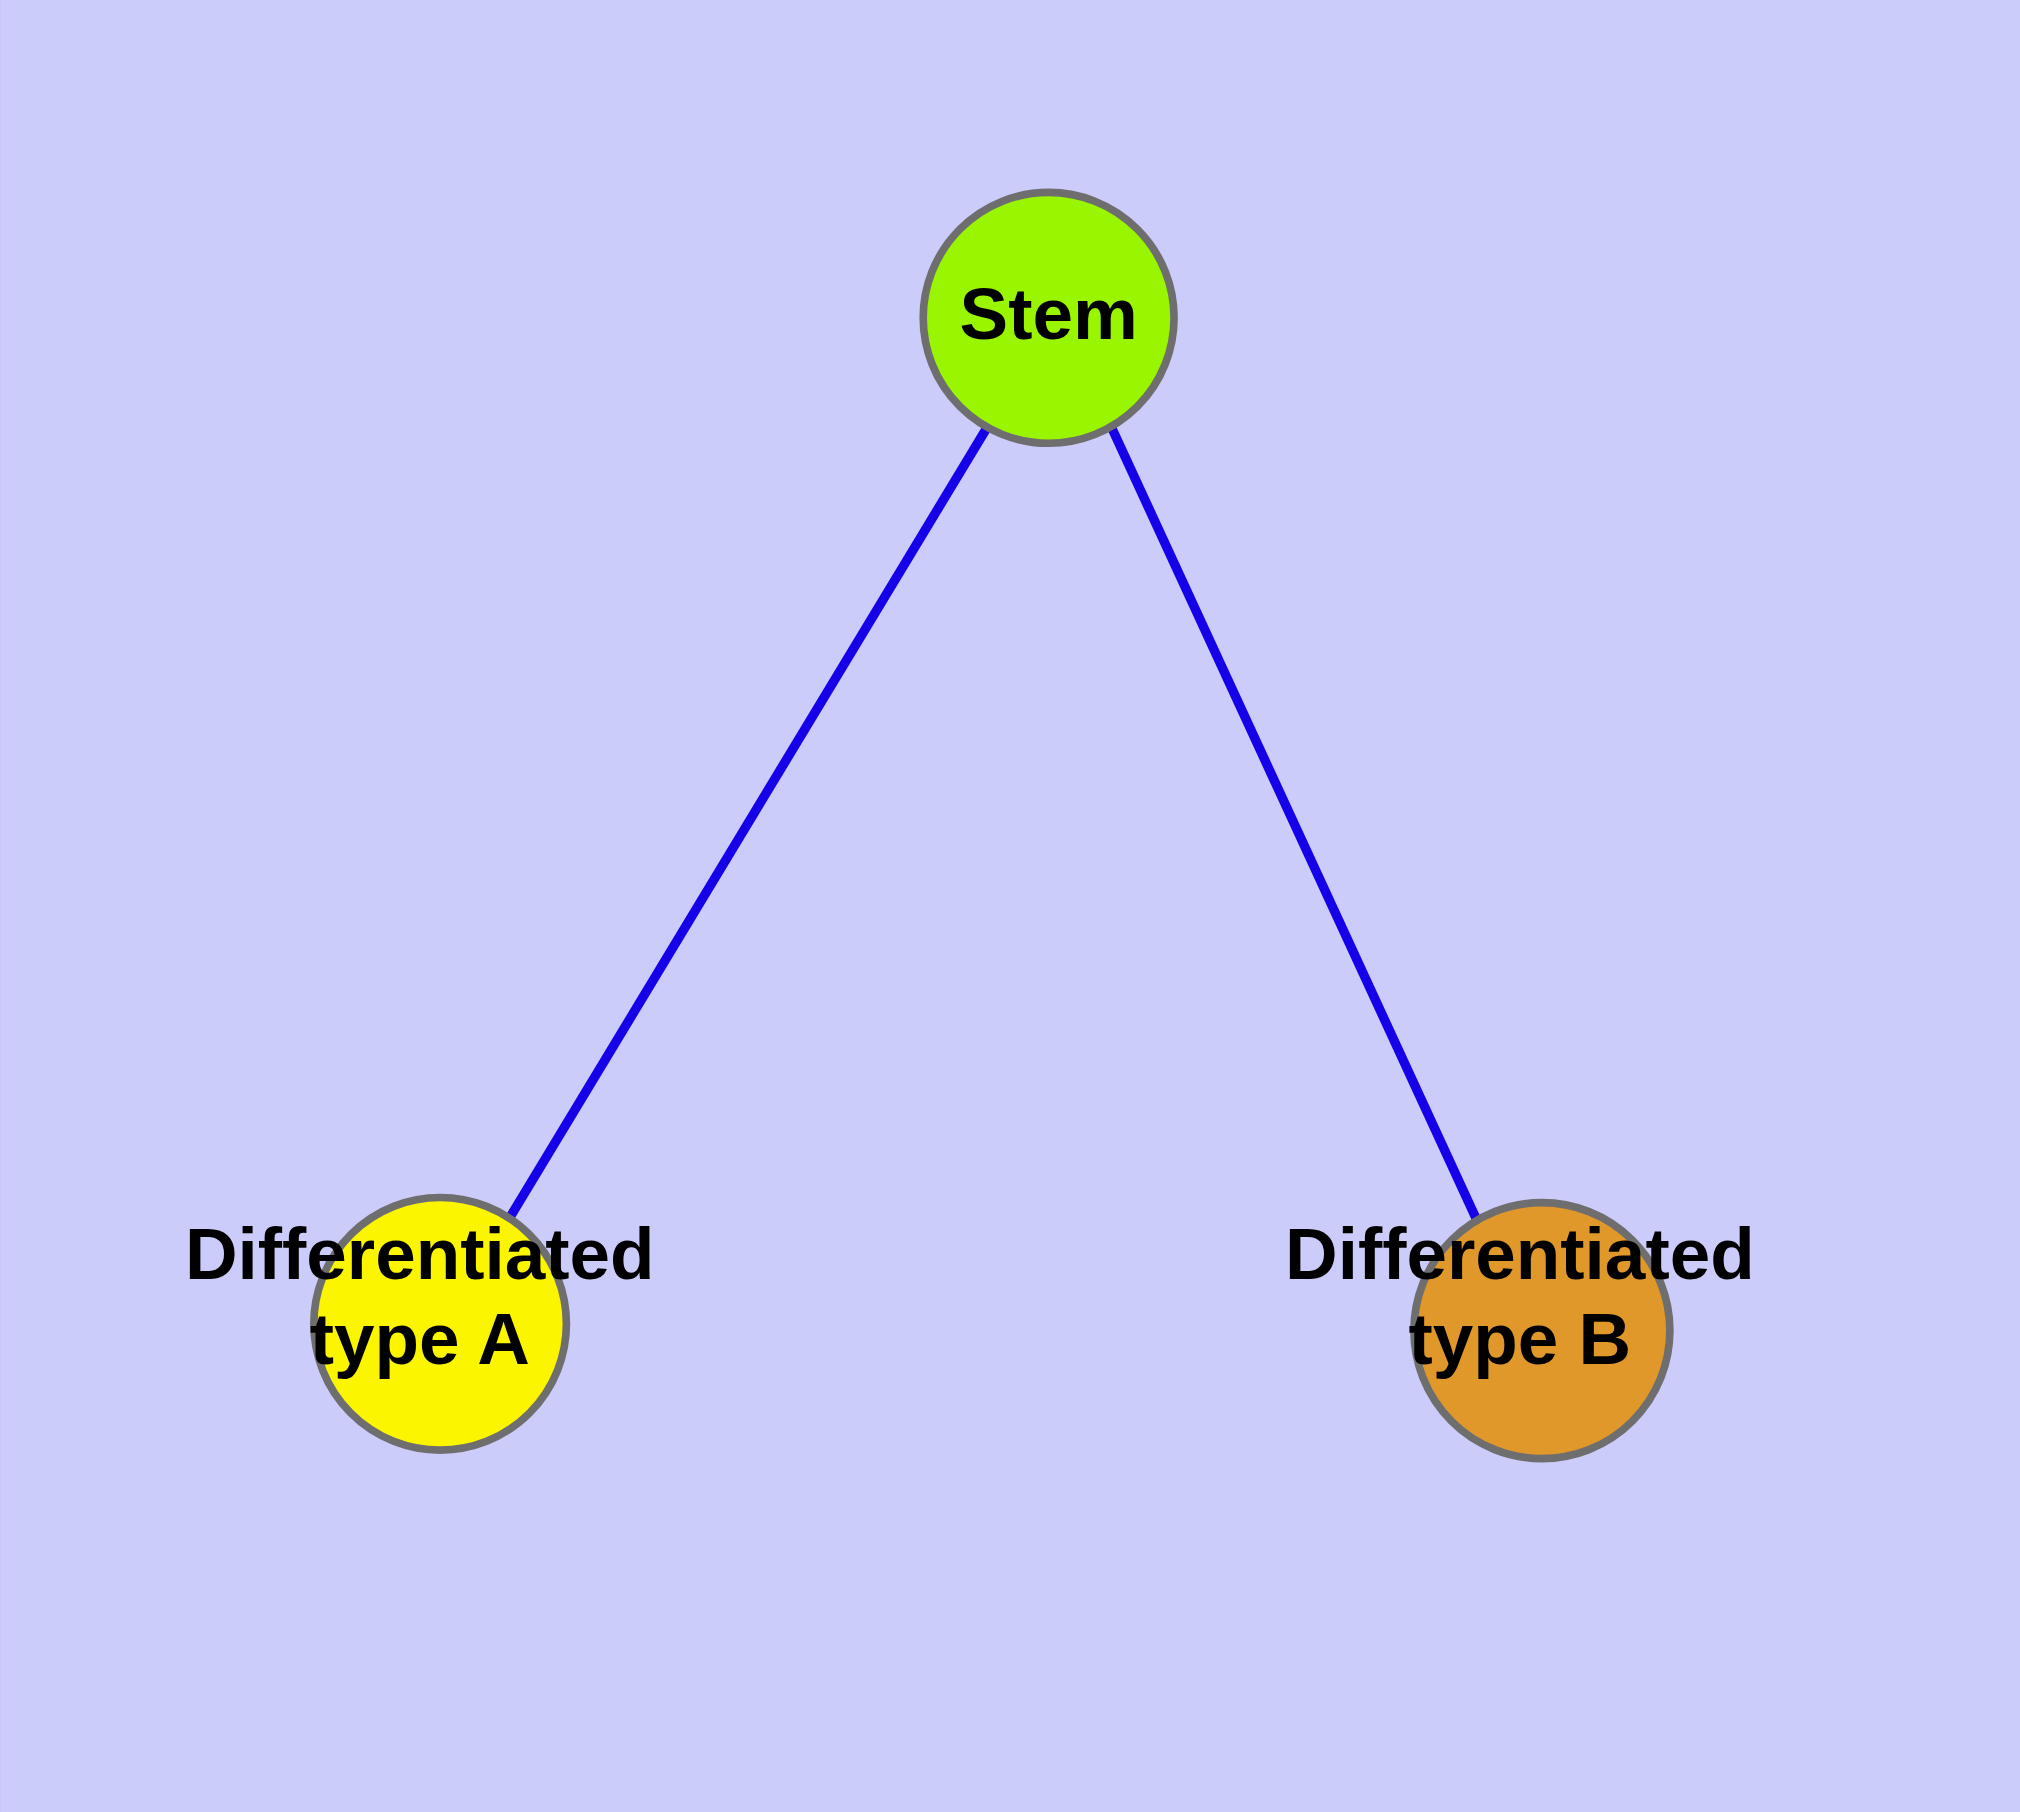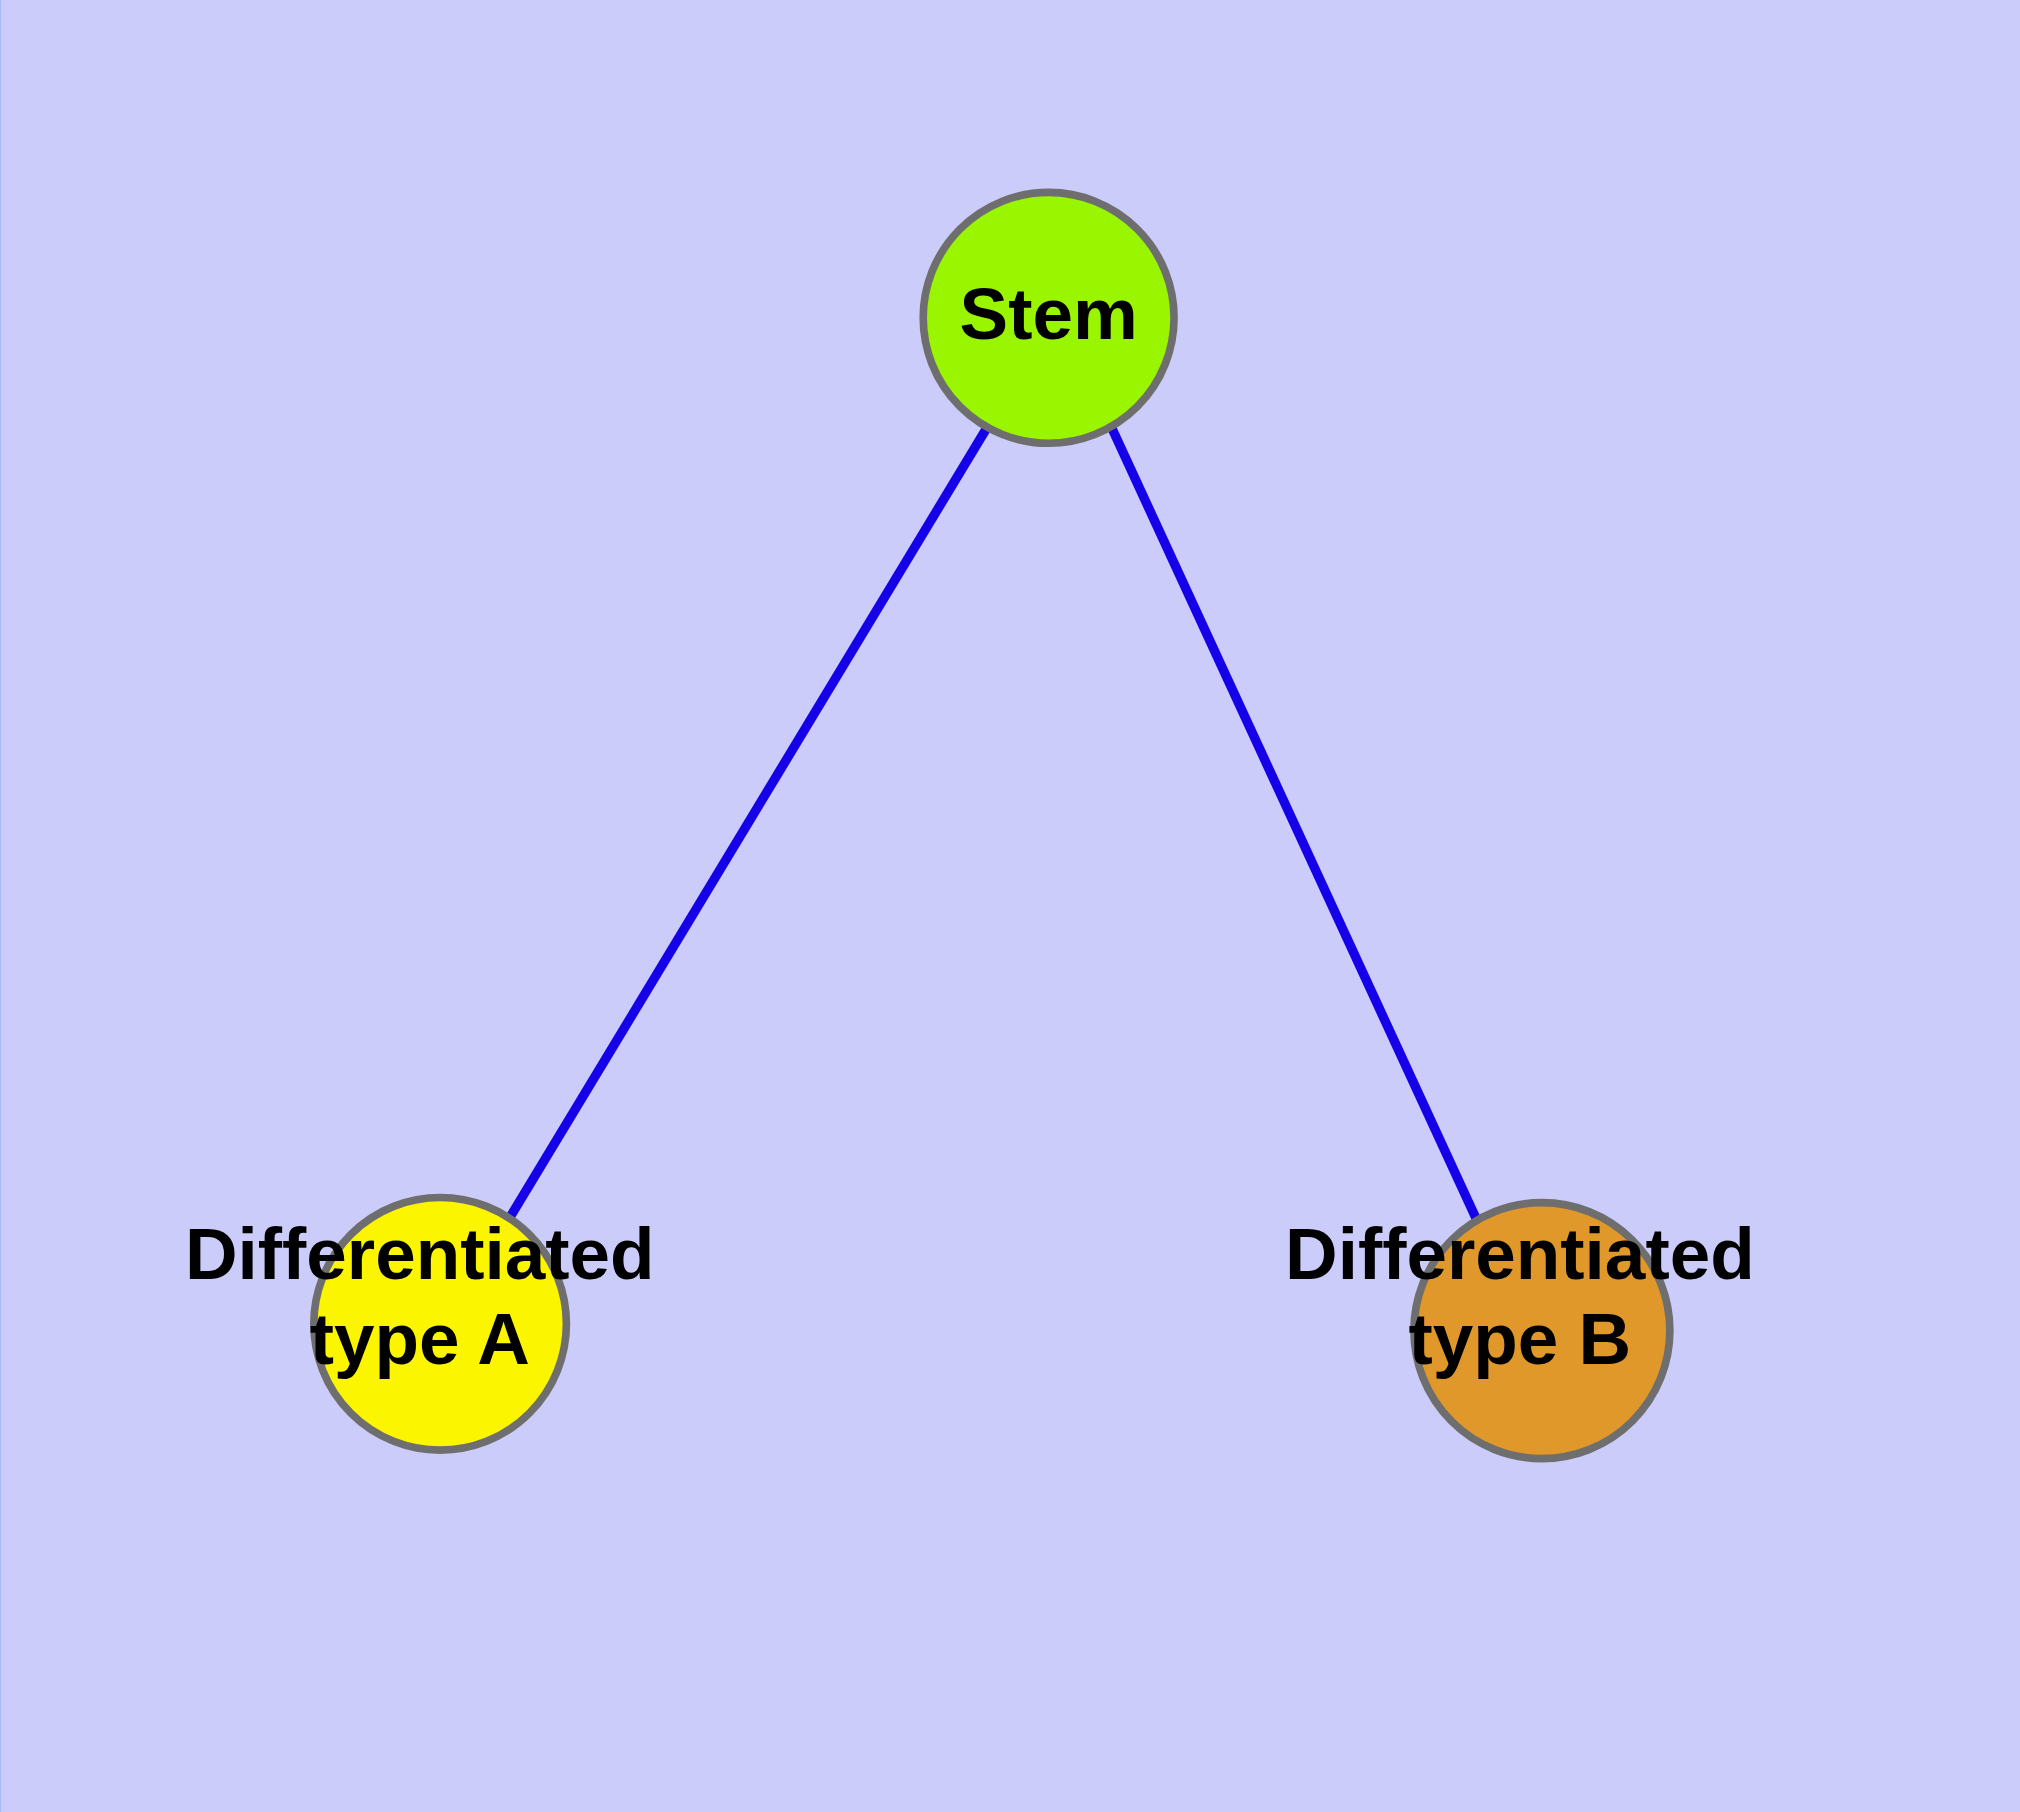--- a/index.html
+++ b/index.html
@@ -32,21 +32,21 @@
   .node-circle {
     stroke-linejoin: round;
   }
   .edge-line {
     stroke-linecap: butt;
   }
 </style>
 </head>
 <body>
 
-<div id="canvas" style="background: #3b82f6;">
+<div id="canvas" style="background: #c4b5fd;">
   <svg id="graph-svg" viewBox="0 0 2384 2138" xmlns="http://www.w3.org/2000/svg">
 
     <rect id="bg-rect" x="0" y="0" width="2384" height="2138" fill="#ccccfa"></rect>
 
     <g id="edges-group">
       <line id="edge-0" class="edge-line" x1="1164" y1="505" x2="601" y2="1437" stroke="#1500e8" stroke-width="11"></line>
       <line id="edge-1" class="edge-line" x1="1312" y1="506" x2="1742" y2="1439" stroke="#1500e8" stroke-width="11"></line>
     </g>
 
     <g id="nodes-group">

